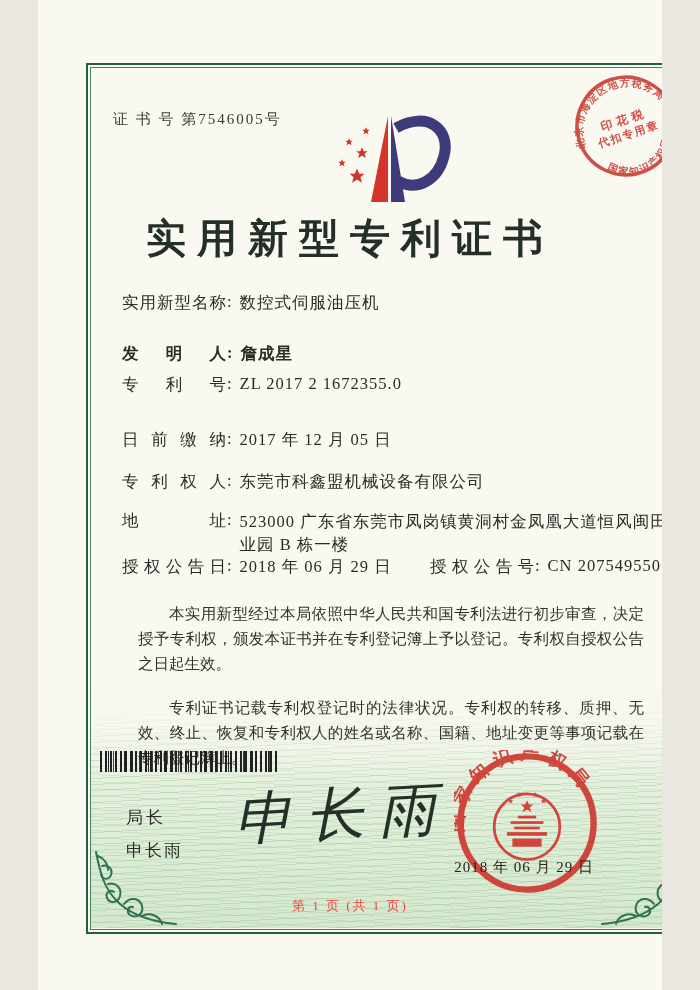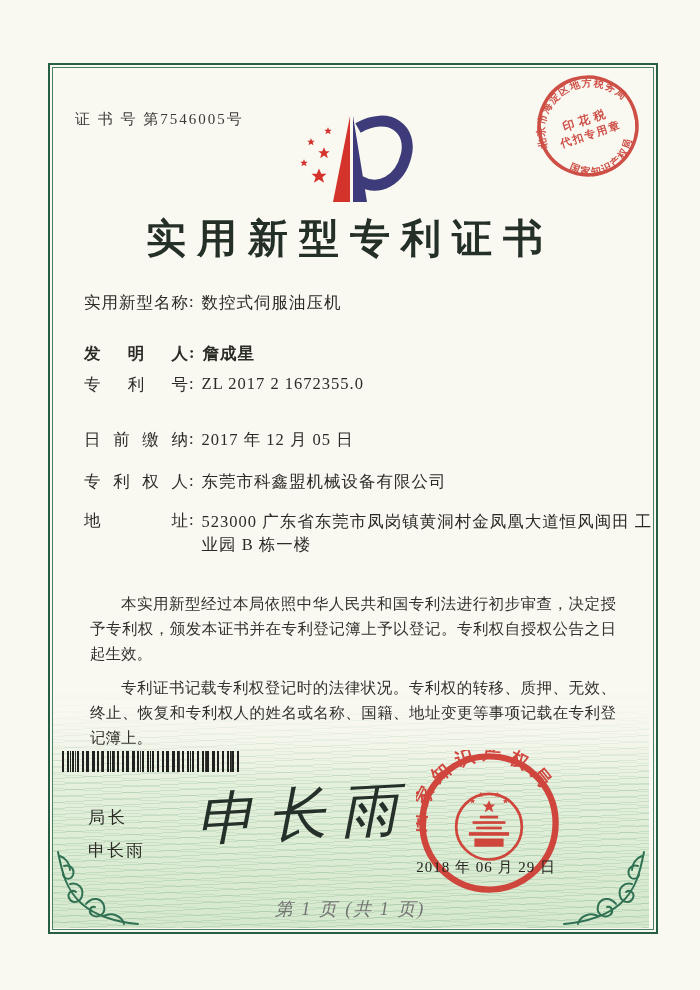--- a/index.html
+++ b/index.html
@@ -1,16 +1,16 @@
 <!DOCTYPE html>
 <html><head>
 <meta charset="utf-8">
 <style>
   html,body{margin:0;padding:0;background:#e9e7df;}
-  .page{position:relative;width:700px;height:990px;margin:0 auto;background:#f9f8f1;
+  .page{position:relative;width:624px;height:990px;margin:0 auto;background:#f9f8f1;
         overflow:hidden;font-family:"Liberation Serif","DejaVu Serif",serif;color:#30302b;}
   
   .frame{position:absolute;left:48px;top:63px;width:606px;height:867px;
          border:2px solid #26604533;border-color:#265e44;z-index:1;}
   .frame-inner{position:absolute;inset:2px;border:1px solid #45805f;}
   
   .tint{position:absolute;left:53px;top:690px;width:596px;height:238px;z-index:0;
         background:linear-gradient(180deg,rgba(222,237,214,0) 0%,rgba(222,237,214,.75) 38%,#dcecd4 72%,#d5e8cd 100%);}
   .waves{position:absolute;left:53px;top:700px;width:596px;height:228px;z-index:0;
         background:
@@ -26,36 +26,36 @@
   
   .frow{position:absolute;left:84px;font-size:16.5px;color:#2c2c27;z-index:2;white-space:nowrap;}
   .flabel{display:inline-block;width:104px;text-align:justify;text-align-last:justify;vertical-align:top;}
   .fcolon{display:inline-block;margin:0 8px 0 1px;vertical-align:top;}
   .fvalue{display:inline-block;vertical-align:top;letter-spacing:1px;}
   .fvalue.wrap{white-space:normal;width:452px;line-height:23px;}
   .grantno{position:absolute;left:308px;top:0;}
   
   .bodytext{position:absolute;left:82px;top:583px;width:542px;z-index:2;
             font-size:15.5px;line-height:25.2px;text-align:justify;color:#32322c;}
-  .bodytext p{margin:8px;text-indent:2em;}
+  .bodytext p{margin:18px;text-indent:2em;}
   
   .barcode{position:absolute;left:62px;top:751px;width:180px;height:21px;z-index:2;
            background:
              repeating-linear-gradient(90deg,#20201e 0 2px,rgba(0,0,0,0) 2px 5px),
              repeating-linear-gradient(90deg,#20201e 0 1px,rgba(0,0,0,0) 1px 8px),
              repeating-linear-gradient(90deg,rgba(32,32,30,.85) 0 1px,rgba(0,0,0,0) 1px 13px);}
   .dutytitle{position:absolute;left:88px;top:806px;font-size:17px;letter-spacing:3px;color:#2c2c27;z-index:2;}
   .dutyname{position:absolute;left:88px;top:839px;font-size:17px;letter-spacing:2px;color:#2c2c27;z-index:2;}
   .autograph{position:absolute;left:196px;top:776px;font-size:58px;font-style:italic;
              letter-spacing:14px;color:#26302a;transform:rotate(-3deg);z-index:2;white-space:nowrap;}
   .sealwrap{position:absolute;left:416px;top:750px;z-index:3;opacity:.93;}
   .sealdate{position:absolute;left:405px;top:858px;width:162px;text-align:center;
             font-size:15px;letter-spacing:1px;color:#23231f;z-index:4;}
-  .footer{position:absolute;left:0;right:0;top:897px;text-align:center;font-size:18px;
-          letter-spacing:2px;color:#737373;z-index:2;font-style:italic;}
+  .footer{position:absolute;left:0;right:0;top:897px;text-align:center;font-size:13px;
+          letter-spacing:2px;color:#ef4444;z-index:2;}
   .stampwrap{position:absolute;left:533px;top:71px;z-index:3;transform:rotate(-18deg);opacity:.88;}
   .corner{position:absolute;z-index:1;}
   .corner.bl{left:52px;top:842px;}
   .corner.br{left:558px;top:842px;transform:scaleX(-1);}
 </style>
 </head>
 <body>
 
 <div class="page">
 
@@ -119,20 +119,26 @@
   </div>
   <div class="frow" style="top:429px;">
     <span class="flabel">日前缴纳</span><span class="fcolon">:</span><span class="fvalue">2017 年 12 月 05 日</span>
   </div>
   <div class="frow" style="top:471px;">
     <span class="flabel">专利权人</span><span class="fcolon">:</span><span class="fvalue">东莞市科鑫盟机械设备有限公司</span>
   </div>
   <div class="frow" style="top:510px;">
     <span class="flabel">地址</span><span class="fcolon">:</span><span class="fvalue wrap">523000 广东省东莞市凤岗镇黄洞村金凤凰大道恒风闽田 工业园 B 栋一楼</span>
   </div>
+  <div class="frow" style="top:556px;width:540px;">
+    <span class="flabel">授权公告日</span><span class="fcolon">:</span><span class="fvalue">2018 年 06 月 29 日</span>
+    <span class="grantno">
+      <span class="flabel">授权公告号</span><span class="fcolon">:</span><span class="fvalue">CN 207549550 U</span>
+    </span>
+  </div>
 
   <div class="bodytext">
     <p>本实用新型经过本局依照中华人民共和国专利法进行初步审查，决定授予专利权，颁发本证书并在专利登记簿上予以登记。专利权自授权公告之日起生效。</p>
     <p>专利证书记载专利权登记时的法律状况。专利权的转移、质押、无效、终止、恢复和专利权人的姓名或名称、国籍、地址变更等事项记载在专利登记簿上。</p>
   </div>
 
   <div class="barcode"></div>
 
   <div class="dutytitle">局长</div>
   <div class="dutyname">申长雨</div>

